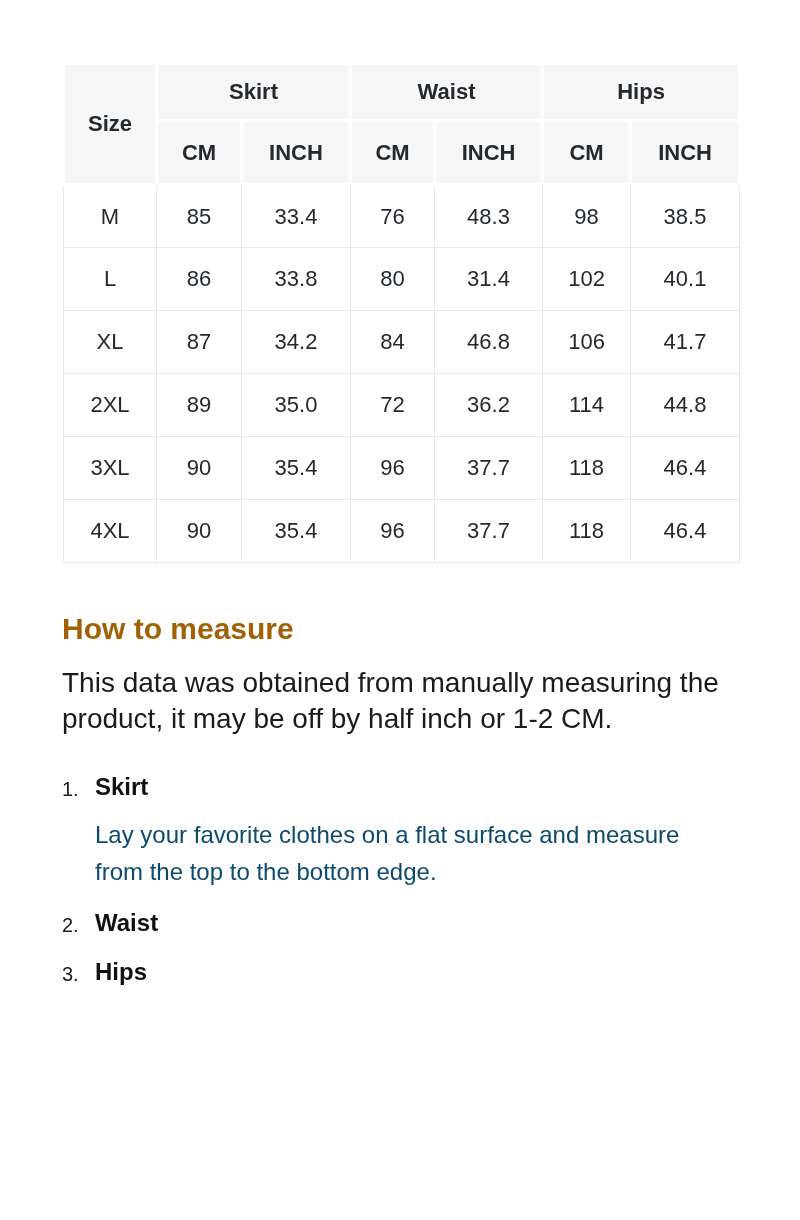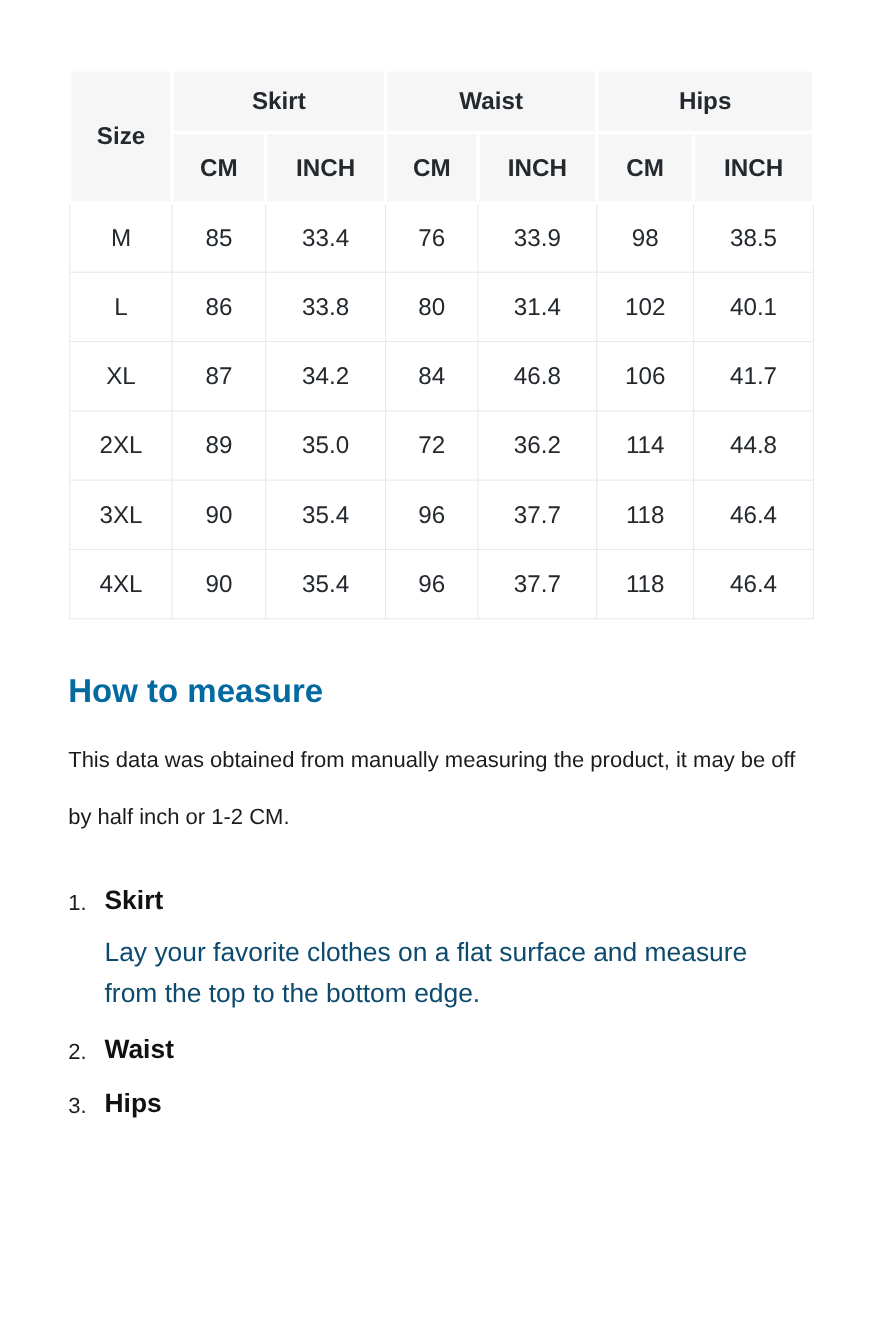--- a/index.html
+++ b/index.html
@@ -51,26 +51,26 @@
     color:var(--color-text);
     padding:0;
   }
 
   
   .htm-title{
     margin:48px 0 0 0;
     font-size:30px;
     line-height:36px;
     font-weight:bold;
-    color:#0369a1;
+    color:#a16207;
   }
   .htm-intro{
     margin:18px 0 0 0;
-    font-size:20px;
-    line-height:52px;
+    font-size:28px;
+    line-height:36px;
     max-width:690px;
     color:#1b1b1b;
   }
   .steps{
     margin:36px 0 0 0;
     padding:0;
     list-style:none;
   }
   .step{
     display:flex;
@@ -129,21 +129,21 @@
         <th>CM</th>
         <th>INCH</th>
       </tr>
     </thead>
     <tbody>
       <tr>
         <td>M</td>
         <td>85</td>
         <td>33.4</td>
         <td>76</td>
-        <td>33.9</td>
+        <td>48.3</td>
         <td>98</td>
         <td>38.5</td>
       </tr>
       <tr>
         <td>L</td>
         <td>86</td>
         <td>33.8</td>
         <td>80</td>
         <td>31.4</td>
         <td>102</td>

